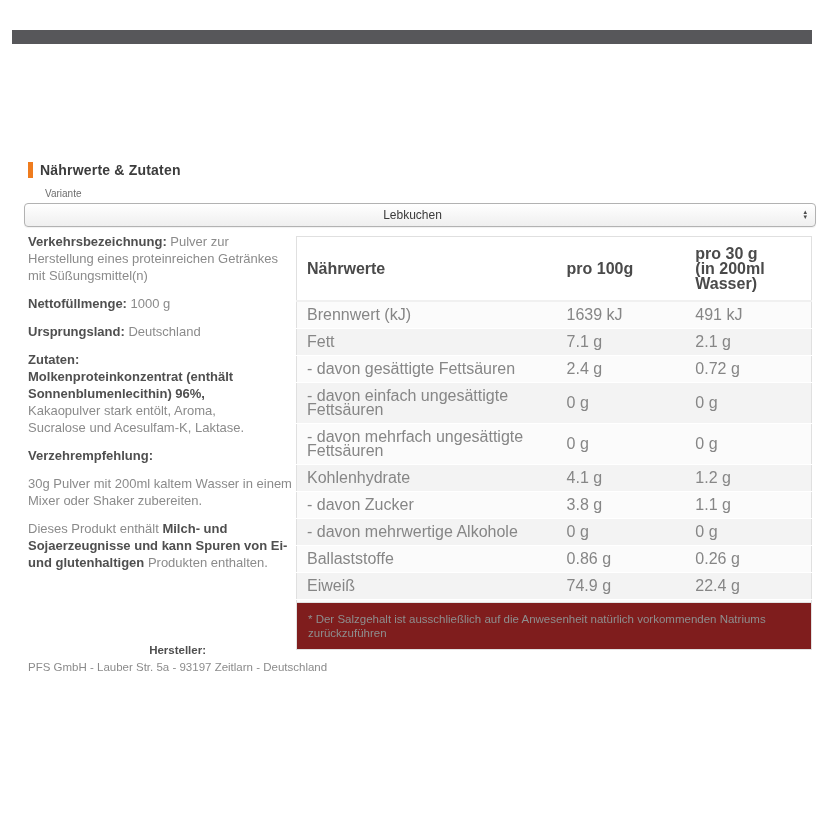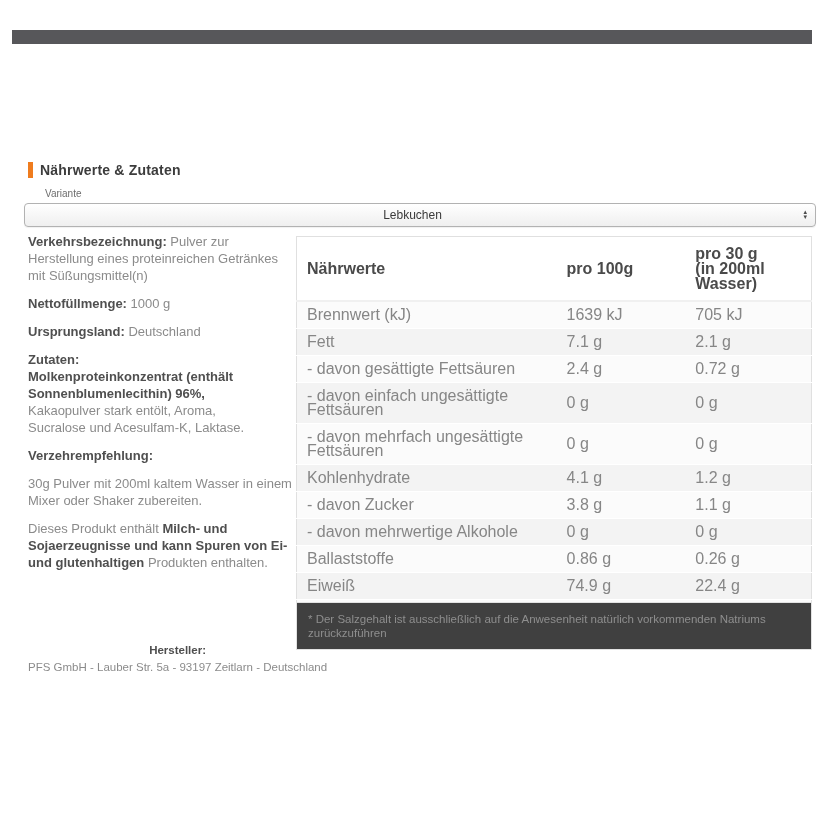--- a/index.html
+++ b/index.html
@@ -84,21 +84,21 @@
   table.nutrition tbody tr { border-top: 1px solid #ffffff; }
   table.nutrition tbody tr:nth-child(odd)  { background: #fbfbfb; }
   table.nutrition tbody tr:nth-child(even) { background: #f3f3f3; }
   table.nutrition col.c1 { width: 50.5%; }
   table.nutrition col.c2 { width: 25%; }
   table.nutrition col.c3 { width: 24.5%; }
 
   
   .footnote {
     position: absolute; left: 296px; top: 602px; width: 516px;
-    background: #404040; border: 1px solid #e2e2e2;
+    background: #7f1d1d; border: 1px solid #e2e2e2;
     padding: 9px 11px; font-size: 11.5px; color: #8e8e8e; line-height: 14px;
   }
 
   
   .manufacturer { position: absolute; left: 28px; top: 642px; font-size: 11.5px; line-height: 17px; text-align: center; }
   .manufacturer .label { font-weight: bold; color: #4f4f4f; }
   .manufacturer .text { color: #8b8b8b; }
 </style>
 </head>
 <body>
@@ -146,21 +146,21 @@
           <th>Nährwerte</th>
           <th>pro 100g</th>
           <th>pro 30 g
 (in 200ml Wasser)</th>
         </tr>
       </thead>
       <tbody id="nutrition-body">
           <tr>
             <td>Brennwert (kJ)</td>
             <td>1639 kJ</td>
-            <td>705 kJ</td>
+            <td>491 kJ</td>
           </tr>
           <tr>
             <td>Fett</td>
             <td>7.1 g</td>
             <td>2.1 g</td>
           </tr>
           <tr>
             <td>- davon gesättigte Fettsäuren</td>
             <td>2.4 g</td>
             <td>0.72 g</td>

